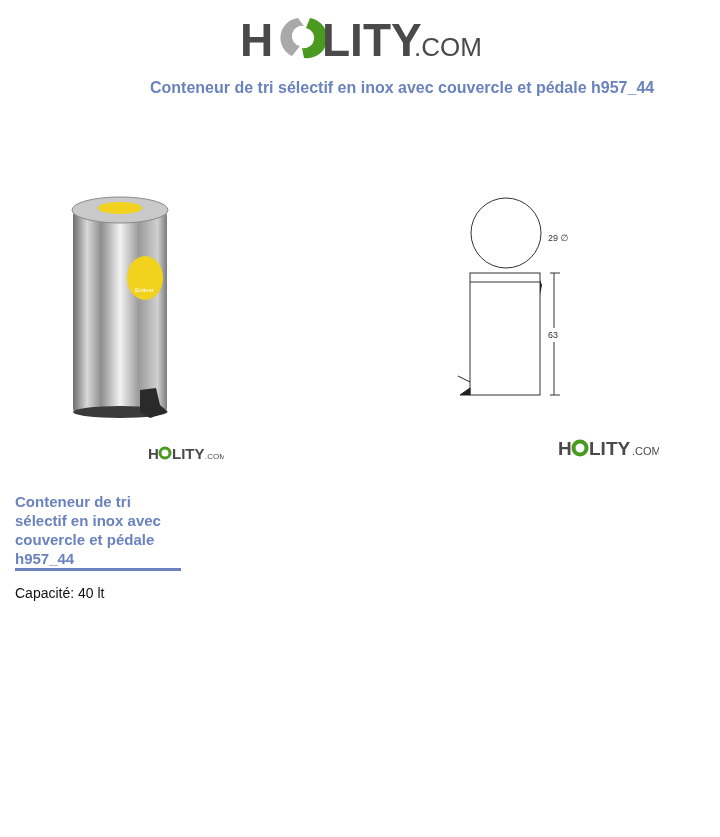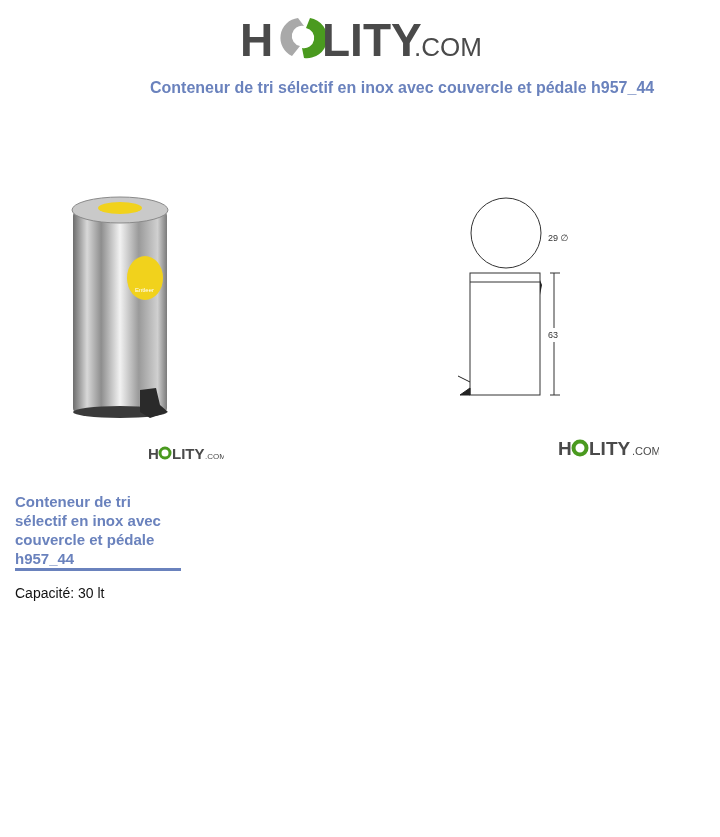--- a/index.html
+++ b/index.html
@@ -71,13 +71,13 @@
   <text x="57" y="15" font-family="Liberation Sans, sans-serif" font-size="8" fill="#4a4a4a">.COM</text>
 </svg>
 <svg class="logo-small right" viewBox="0 0 101 22">
   <text x="0" y="18" font-family="Liberation Sans, sans-serif" font-weight="bold" font-size="19" fill="#4a4a4a">H</text>
   <circle cx="22" cy="11" r="6.5" fill="none" stroke="#4a9a1f" stroke-width="4"></circle>
   <text x="31" y="18" font-family="Liberation Sans, sans-serif" font-weight="bold" font-size="19" fill="#4a4a4a">LITY</text>
   <text x="74" y="18" font-family="Liberation Sans, sans-serif" font-size="11" fill="#4a4a4a">.COM</text>
 </svg>
 
 <a class="product-link">Conteneur de tri sélectif en inox avec couvercle et pédale h957_44</a>
-<div class="capacity">Capacité: 30 lt</div>
+<div class="capacity">Capacité: 40 lt</div>
 
 </body></html>

